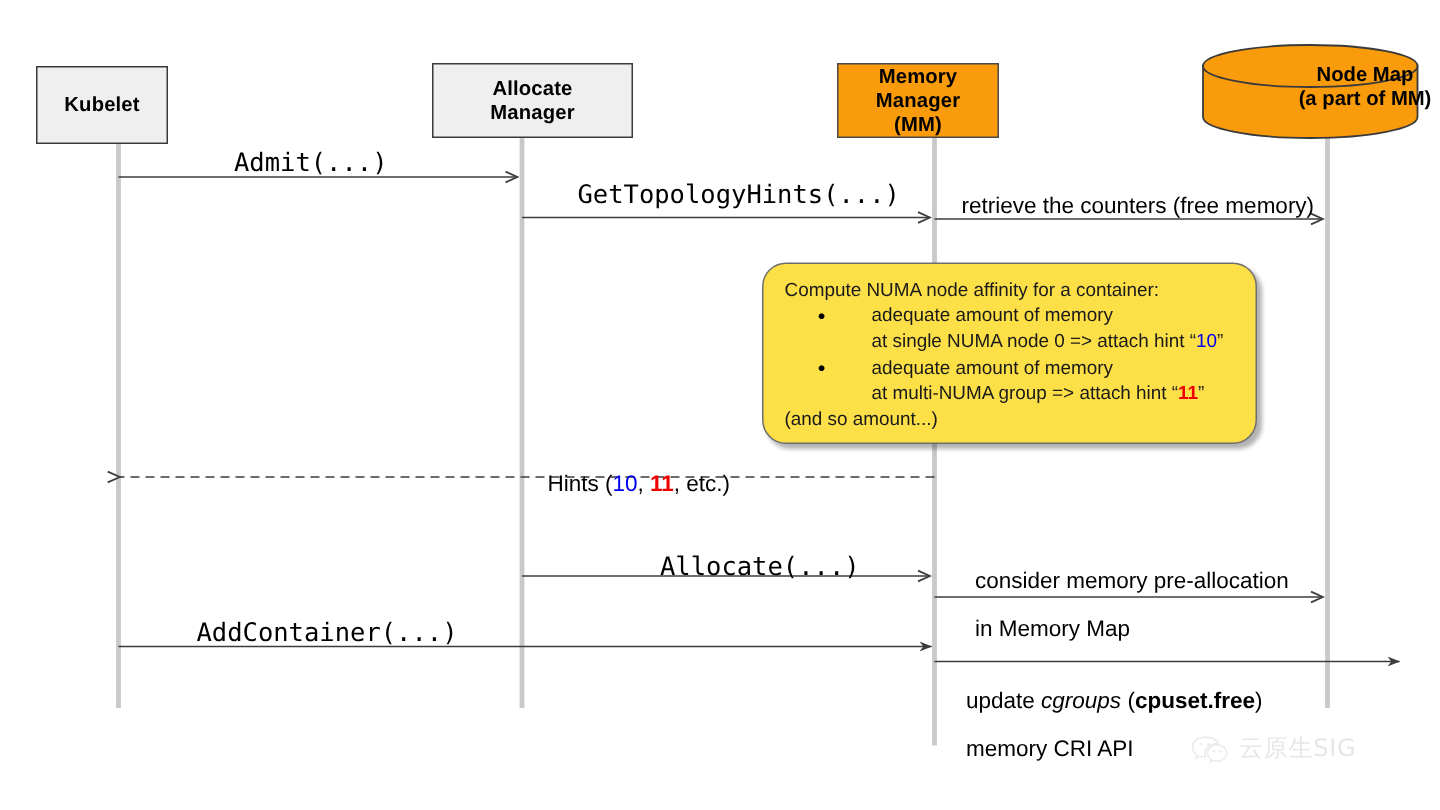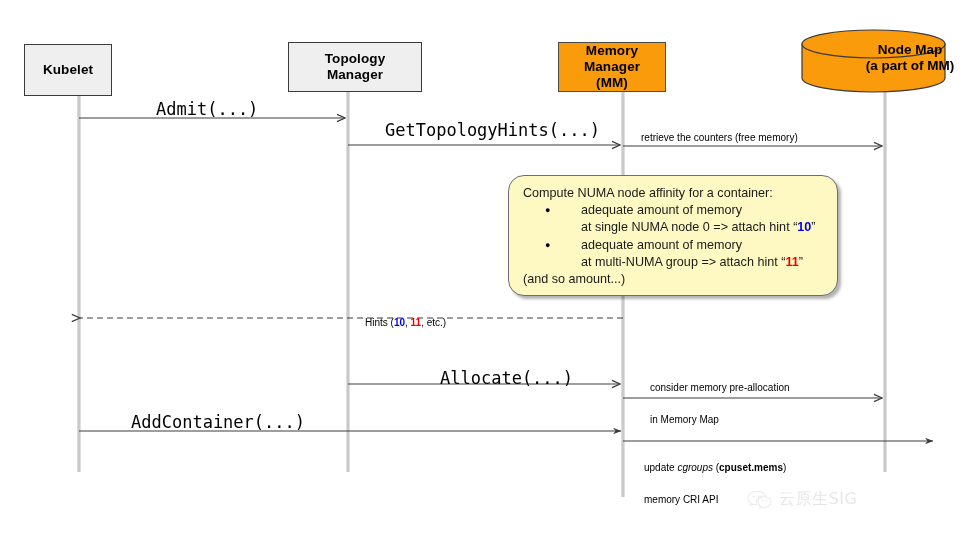--- a/index.html
+++ b/index.html
@@ -58,36 +58,36 @@
     position: absolute;
     color: #000;
     white-space: nowrap;
   }
   .msg.mono {
     font-family: "DejaVu Sans Mono", "Liberation Mono", monospace;
     font-size: 17px;
   }
   .msg.sans {
     font-family: "Liberation Sans", sans-serif;
-    font-size: 10px;
+    font-size: 15px;
     line-height: 16px;
     white-space: pre-line;
   }
-  .hint-blue { color: #0000EE; font-weight: bold; }
+  .hint-blue { color: #0000EE; font-weight: normal; }
   .hint-red  { color: #EE0000; font-weight: bold; }
 
   
   #note-box {
     position: absolute;
     left: 508px;
     top: 175px;
     width: 330px;
     height: 121px;
     box-sizing: border-box;
-    background: #fef9c3;
+    background: #fde047;
     border: 1.3px solid #6e6e6e;
     border-radius: 16px;
     box-shadow: 3px 3px 3px rgba(0,0,0,0.30);
   }
   #note-body {
     position: absolute;
     left: 14px;
     top: 9px;
     right: 8px;
     font-size: 12.6px;
@@ -111,21 +111,21 @@
     top: -1px;
     font-size: 9px;
     line-height: 19px;
     color: #000;
   }
   #note-body .note-tail { display: block; }
 
   
   #watermark {
     position: absolute;
-    left: 747px;
+    left: 794px;
     top: 489px;
     display: flex;
     align-items: center;
     gap: 6px;
     opacity: .55;
     pointer-events: none;
   }
   #watermark .wm-text {
     font-size: 16px;
     color: #d2d2d2;
@@ -173,21 +173,21 @@
       <path d="M802,44 L802,78 A71.5,14 0 0 0 945,78 L945,44 Z" fill="#FA9B0C" stroke="#3a3a3a" stroke-width="1.2"></path>
       <ellipse cx="873.5" cy="44" rx="71.5" ry="14" fill="#FA9B0C" stroke="#3a3a3a" stroke-width="1.2"></ellipse>
     </g>
   </svg>
 
   <div class="pbox grey" style="left:24px; top:44px; width:88px; height:52px;">
     <span>Kubelet</span>
   </div>
 
   <div class="pbox grey" style="left:288px; top:42px; width:134px; height:50px; flex-direction:column;">
-    <span>Topology</span>
+    <span>Allocate</span>
     <span>Manager</span>
   </div>
 
   <div class="pbox orange" style="left:558px; top:42px; width:108px; height:50px; flex-direction:column;">
     <span>Memory Manager</span>
     <span>(MM)</span>
   </div>
 
   <div class="cyl-label" style="left:802px; top:42px;padding-left:36px;">
     <div>Node Map</div>
@@ -207,21 +207,21 @@
   <div class="msg mono" style="left:440px; top:368px;">Allocate(...)</div>
 
   <div class="msg sans" style="left:650px; top:364px;">
     <div>consider memory pre-allocation</div>
     <div>in Memory Map</div>
   </div>
 
   <div class="msg mono" style="left:131px; top:412px;">AddContainer(...)</div>
 
   <div class="msg sans" style="left:644px; top:444px;">
-    <div><span>update </span><em>cgroups</em><span> (</span><strong>cpuset.mems</strong><span>)</span></div>
+    <div><span>update </span><em>cgroups</em><span> (</span><strong>cpuset.free</strong><span>)</span></div>
     <div>memory CRI API</div>
   </div>
 
   <div id="note-box">
     <div id="note-body">
       <span class="note-head">Compute NUMA node affinity for a container:</span>
       <ul>
         <li>
           <span>adequate amount of memory</span><br>
           <span>at single NUMA node 0 =&gt; attach hint “</span><span class="hint-blue">10</span><span>”</span>

